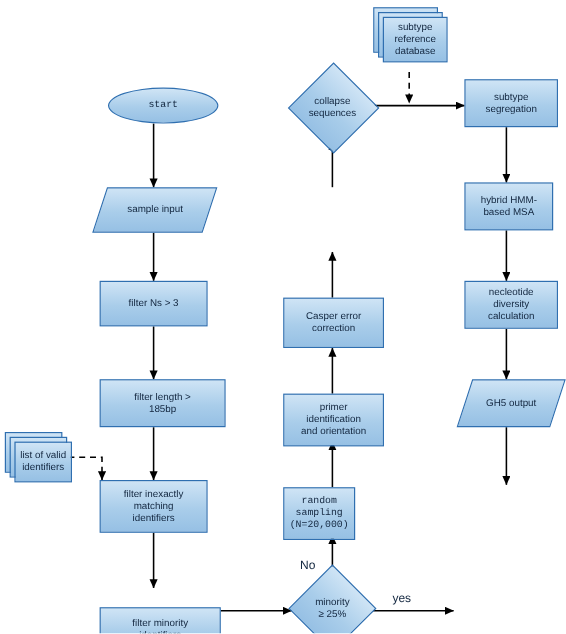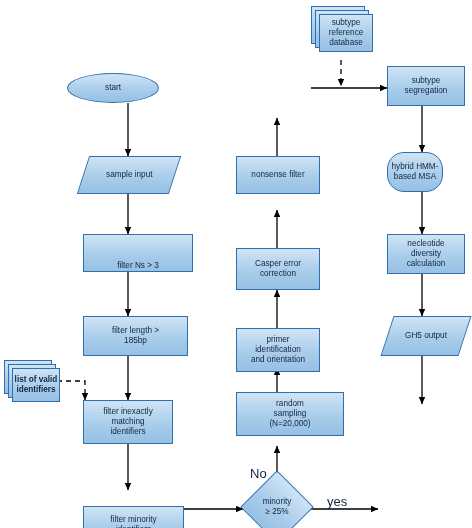--- a/index.html
+++ b/index.html
@@ -105,21 +105,21 @@
   }
   svg.edges {
     position: absolute;
     left: 0; top: 0;
     width: 472px;
     height: 528px;
     pointer-events: none;
   }
   .edge-label {
     position: absolute;
-    font-size: 13px;
+    font-size: 10px;
     color: #12263f;
     font-family: "Liberation Sans", sans-serif;
   }
 </style>
 </head>
 <body>
 
 <div id="canvas">
 
   <svg class="edges" viewBox="0 0 472 528">
@@ -155,38 +155,38 @@
       <path d="M422,356 L422,404"></path>
     </g>
     <g stroke="#000000" stroke-width="1.3" fill="none" stroke-dasharray="5,4" marker-end="url(#arrow)">
 
       <path d="M57,381 L85,381 L85,400"></path>
 
       <path d="M341,60 L341,86"></path>
     </g>
   </svg>
 
-  <div class="node term" style="left:67px; top:73px; width:92px; height:30px;">
+  <div class="node term" style="left:90px; top:73px; width:92px; height:30px;font-family:Liberation Mono, monospace;">
     <span class="lbl">start</span>
   </div>
 
   <div class="node para" style="left:83px; top:156px; width:92px; height:38px;">
     <span class="lbl">sample input</span>
   </div>
 
-  <div class="node rect" style="left:83px; top:234px; width:110px; height:38px;align-items:flex-end;">
+  <div class="node rect" style="left:83px; top:234px; width:90px; height:38px;">
     <span class="lbl">filter Ns &gt; 3</span>
   </div>
 
   <div class="node rect" style="left:83px; top:316px; width:105px; height:40px;">
     <span class="lbl">filter length &gt;
 185bp</span>
   </div>
 
-  <div class="stack" style="left:4px; top:360px; width:56px; height:42px;font-weight:bold;">
+  <div class="stack" style="left:4px; top:360px; width:56px; height:42px;">
     <div class="layer" style="left:0px; top:0px; width:48px; height:34px;"></div>
     <div class="layer" style="left:4px; top:4px; width:48px; height:34px;"></div>
     <div class="layer" style="left:8px; top:8px; width:48px; height:34px;"></div>
     <div class="lbl" style="left:8px; top:8px; width:48px; height:34px;">list of valid
 identifiers</div>
   </div>
 
   <div class="node rect" style="left:83px; top:400px; width:90px; height:44px;">
     <span class="lbl">filter inexactly
 matching
@@ -198,57 +198,59 @@
 identifiers</span>
   </div>
 
   <div class="diamond-wrap" style="left:243px; top:483px; width:68px; height:52px;">
     <div class="diamond-shape" style="left:8px; top:-2px; width:52px; height:52px;"></div>
     <div class="diamond-label" style="top:-2px; height:52px;">minority
 ≥ 25%</div>
   </div>
 
 
-  <div class="node rect" style="left:236px; top:392px; width:108px; height:44px;">
+  <div class="node rect" style="left:236px; top:406px; width:60px; height:44px;font-family:Liberation Mono, monospace;">
     <span class="lbl">random
 sampling
 (N=20,000)</span>
   </div>
 
   <div class="node rect" style="left:236px; top:328px; width:84px; height:44px;">
     <span class="lbl">primer
 identification
 and orientation</span>
   </div>
 
   <div class="node rect" style="left:236px; top:248px; width:84px; height:42px;">
     <span class="lbl">Casper error
 correction</span>
   </div>
 
-  <div class="node rect" style="left:236px; top:156px; width:84px; height:38px;">
-    <span class="lbl">nonsense filter</span>
-  </div>
-
+
+  <div class="diamond-wrap" style="left:243px; top:62px; width:68px; height:56px;">
+    <div class="diamond-shape" style="left:8px; top:1px; width:54px; height:54px;"></div>
+    <div class="diamond-label" style="top:1px; height:54px;">collapse
+sequences</div>
+  </div>
 
   <div class="stack" style="left:311px; top:6px; width:62px; height:46px;">
     <div class="layer" style="left:0px; top:0px; width:54px; height:38px;"></div>
     <div class="layer" style="left:4px; top:4px; width:54px; height:38px;"></div>
     <div class="layer" style="left:8px; top:8px; width:54px; height:38px;"></div>
     <div class="lbl" style="left:8px; top:8px; width:54px; height:38px;">subtype
 reference
 database</div>
   </div>
 
   <div class="node rect" style="left:387px; top:66px; width:78px; height:40px;">
     <span class="lbl">subtype
 segregation</span>
   </div>
 
-  <div class="node rect" style="left:387px; top:152px; width:56px; height:40px;border-radius:17px;">
+  <div class="node rect" style="left:387px; top:152px; width:74px; height:40px;">
     <span class="lbl">hybrid HMM-
 based MSA</span>
   </div>
 
   <div class="node rect" style="left:387px; top:234px; width:78px; height:40px;">
     <span class="lbl">necleotide
 diversity
 calculation</span>
   </div>
 

